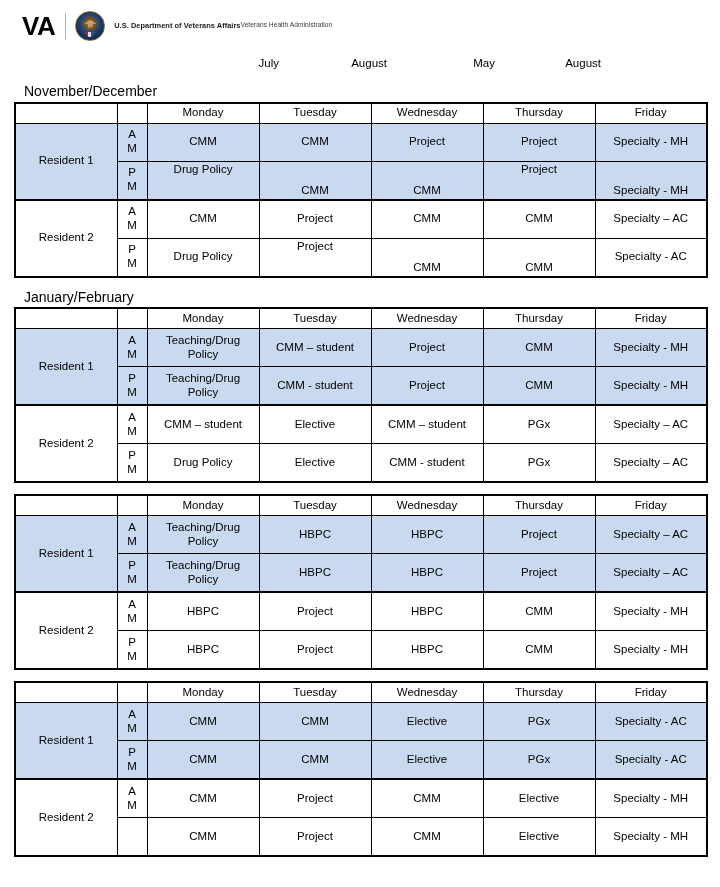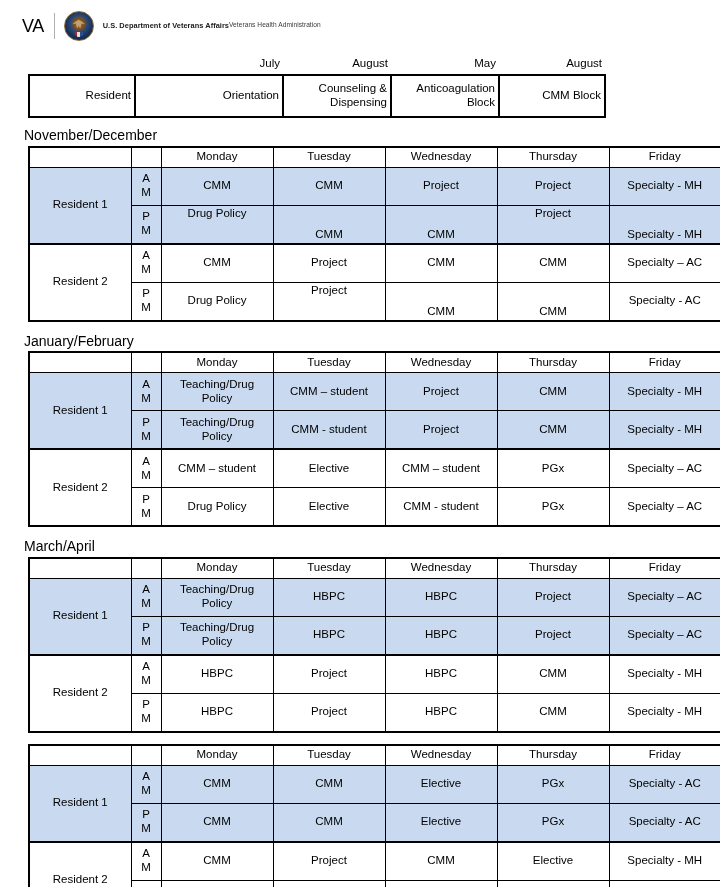--- a/index.html
+++ b/index.html
@@ -19,22 +19,22 @@
   
   .va-header {
     display: flex;
     align-items: center;
     padding: 8px 0 0 22px;
     height: 44px;
     box-sizing: border-box;
   }
   .va-wordmark {
     font-family: "Liberation Sans", sans-serif;
-    font-weight: normal;
-    font-size: 18px;
+    font-weight: bold;
+    font-size: 26px;
     letter-spacing: -0.5px;
     line-height: 1;
     color: #000000;
   }
   .va-divider {
     width: 1px;
     height: 26px;
     background: #b0b0b0;
     margin: 0 9px 0 10px;
   }
@@ -132,21 +132,21 @@
     padding-left: 24px;
     margin: 0 0 1px 0;
     line-height: 1.25;
   }
   .section {
     margin-top: 11px;
   }
   .section.first { margin-top: 9px; }
 
   
-  .week-wrap { padding-left: 28px; }
+  .week-wrap { padding-left: 14px; }
   table.week-table {
     border-collapse: collapse;
     table-layout: fixed;
     width: 692px;
     border: 2.4px solid #000000;
   }
   table.week-table col.c-res   { width: 102px; }
   table.week-table col.c-ampm  { width:  30px; }
   table.week-table col.c-day   { width: 112px; }
 
@@ -209,27 +209,20 @@
         <col style="width:106px">
     </colgroup>
     <tbody>
       <tr class="block-months">
         <td></td>
         <td>July</td>
         <td>August</td>
         <td>May</td>
         <td>August</td>
       </tr>
-      <tr class="block-row">
-        <td>Resident</td>
-        <td>Orientation</td>
-        <td>Counseling &amp; Dispensing</td>
-        <td>Anticoagulation Block</td>
-        <td>CMM Block</td>
-      </tr>
     </tbody>
   </table>
 </div>
 
 <div id="sections-root">
     <div class="section first">
       <div class="section-label">November/December</div>
       <div class="week-wrap">
         <table class="week-table">
           <colgroup>
@@ -368,21 +361,20 @@
               <td class="day white">Elective</td>
               <td class="day white">CMM - student</td>
               <td class="day white">PGx</td>
               <td class="day white">Specialty – AC</td>
             </tr>
           </tbody>
         </table>
       </div>
     </div>
     <div class="section">
-      <div class="section-label">March/April</div>
       <div class="week-wrap">
         <table class="week-table">
           <colgroup>
             <col class="c-res">
             <col class="c-ampm">
             <col class="c-day">
             <col class="c-day">
             <col class="c-day">
             <col class="c-day">
             <col class="c-day">

